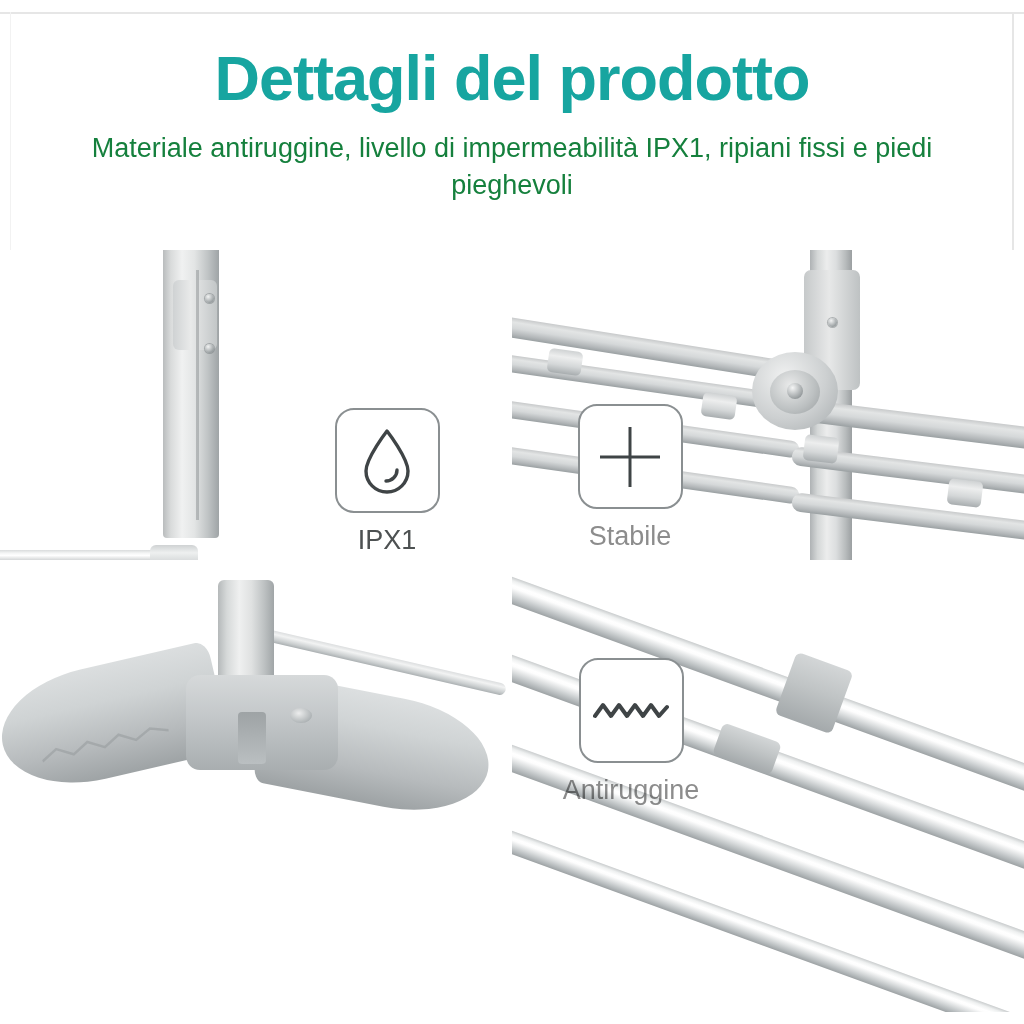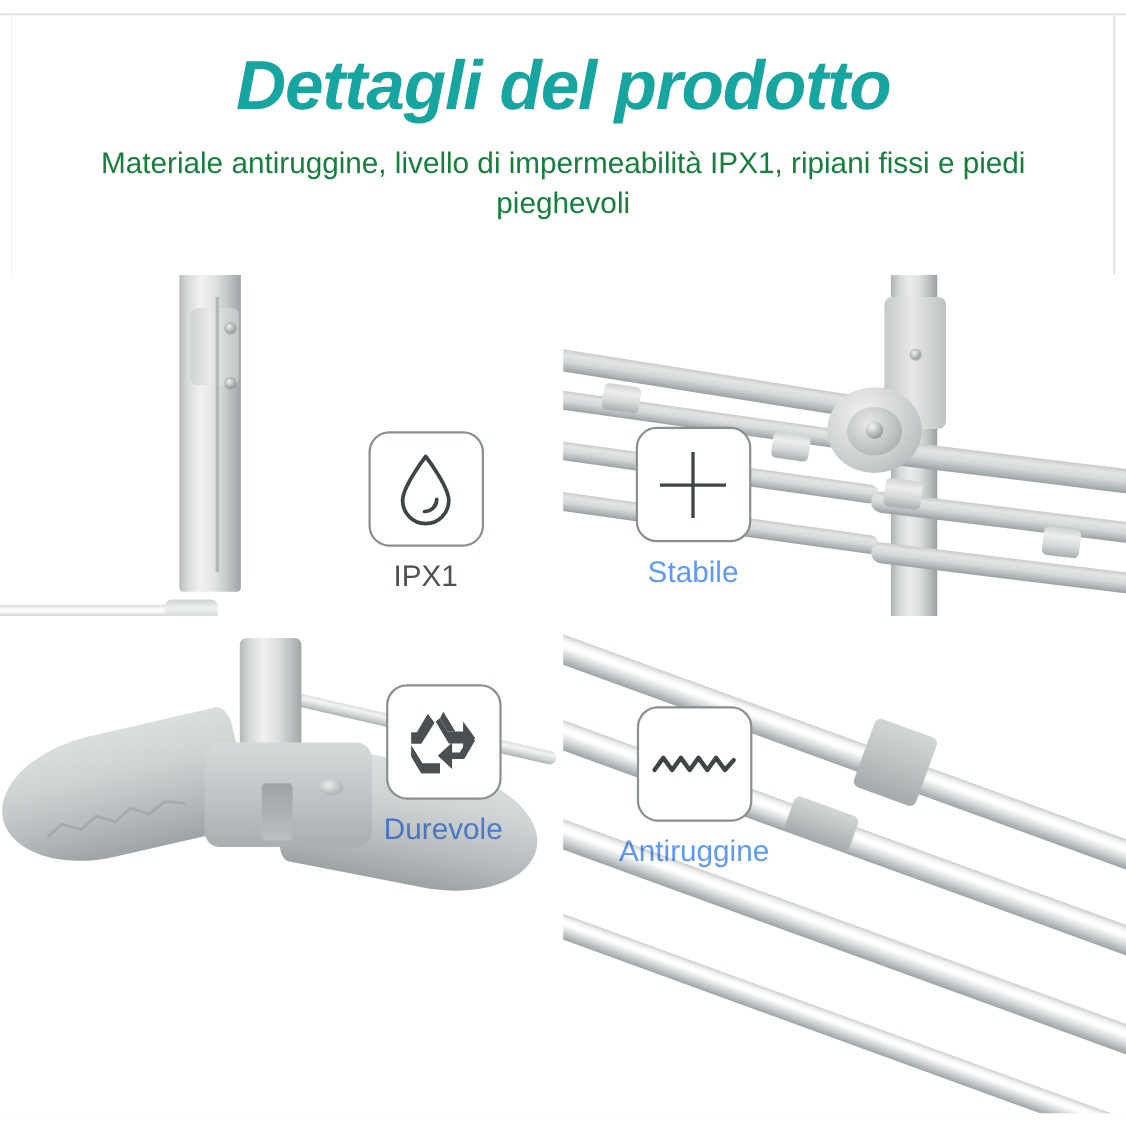--- a/index.html
+++ b/index.html
@@ -17,21 +17,20 @@
   .frame-top    { left:0;  top:12px;    width:1024px; height:2px; }
   .frame-bottom { left:0;  top:1010px;  width:1024px; height:2px; }
   .frame-right  { left:1012px; top:12px; width:2px;   height:1000px; }
   .frame-left   { left:10px;  top:12px;  width:1px;   height:1000px; background:#f2f2f2; }
 
   
   .header { position:absolute; left:0; top:44px; width:1024px; text-align:center; }
   .title {
     font-size:63px; font-weight:bold; letter-spacing:-1px;
     line-height:1.08;
-    font-style:italic;
   }
   .subtitle {
     margin:18px auto 0; width:880px;
     font-size:27px; font-weight:400; line-height:1.38;
   }
 
   
   .grid { position:absolute; left:0; top:250px; width:1024px; height:762px; }
   .cell { position:absolute; overflow:hidden; background:#ffffff; }
   .cell-tl { left:0;    top:0;    width:512px; height:310px; }
@@ -170,34 +169,34 @@
       #c9cccd 0%, #eef0f0 14%, #ffffff 30%, #fdfdfd 40%,
       #d8dbdc 64%, #b4b9bb 86%, #9da2a4 100%);
   }
   .br-clip {
     position:absolute;
     background:linear-gradient(to bottom,#d3d6d7,#c0c4c5 45%,#a4a9ab);
     border-radius:6px;
   }
 
   
-  .badge-group { position:absolute; width:170px; text-align:center; }
+  .badge-group { position:absolute; width:170px; text-align:center;margin-top:16px; }
   .badge {
     width:105px; height:105px; margin:0 auto;
     background:#ffffff;
     border:2px solid #8a8f91;
     border-radius:19px;
     display:flex; align-items:center; justify-content:center;
   }
   .badge-label {
     margin-top:12px;
     font-size:27px; font-weight:400; color:#4d5152;
     white-space:nowrap;
   }
-  .badge-label.ghost { color:#3b82f6; mix-blend-mode:multiply; opacity:.82; }
+  .badge-label.ghost { color:#737373; mix-blend-mode:multiply; opacity:.82; }
 
   
   .bg-ipx1        { left:302px; top:392px; }
   .bg-stabile     { left:545px; top:388px; }
   .bg-durevole    { left:318px; top:622px; }
   .bg-antiruggine { left:546px; top:642px; }
 
   svg { display:block; }
 </style>
 </head>
@@ -291,36 +290,20 @@
   <div class="badge-group bg-stabile">
     <div class="badge" style="border-color: rgb(138, 143, 145); background: rgb(255, 255, 255);">
       <svg width="64" height="64" viewBox="0 0 64 64">
         <line x1="32" y1="2" x2="32" y2="62" stroke="#3f4446" stroke-width="3"></line>
         <line x1="2" y1="32" x2="62" y2="32" stroke="#3f4446" stroke-width="3"></line>
       </svg>
     </div>
     <div class="badge-label ghost">Stabile</div>
   </div>
 
-  <div class="badge-group bg-durevole">
-    <div class="badge" style="border-color: rgb(138, 143, 145); background: rgb(255, 255, 255);">
-      <svg width="66" height="62" viewBox="0 0 66 62">
-        <g fill="#4a4f51">
-          <path d="M33 3 L44 21 L37 21 L30 9 Z"></path>
-          <path d="M30 9 L37 21 L44 21 L51 21 L51 12 L62 27 L51 42 L51 32 L38 32 L26 12 Z"></path>
-          <path d="M24 14 L13 32 L4 32 L4 22 L9 22 L19 5 Z"></path>
-          <path d="M19 5 L9 22 L4 22 L4 32 L13 32 L25 13 Z"></path>
-          <path d="M4 34 L14 50 L30 50 L30 59 L13 59 L4 44 Z"></path>
-          <path d="M13 59 L30 59 L30 50 L14 50 L4 34 L4 44 Z"></path>
-          <path d="M62 29 L52 46 L41 46 L41 55 L28 43 L41 31 L41 40 L48 40 L56 27 Z"></path>
-        </g>
-      </svg>
-    </div>
-    <div class="badge-label ghost">Durevole</div>
-  </div>
 
   <div class="badge-group bg-antiruggine">
     <div class="badge" style="border-color: rgb(138, 143, 145); background: rgb(255, 255, 255);">
       <svg width="76" height="26" viewBox="0 0 76 26">
         <polyline points="2,18 10,7 18,18 26,7 34,18 42,7 50,18 58,7 66,18 74,9" fill="none" stroke="#3f4446" stroke-width="4" stroke-linejoin="round" stroke-linecap="round"></polyline>
       </svg>
     </div>
     <div class="badge-label ghost">Antiruggine</div>
   </div>
 

